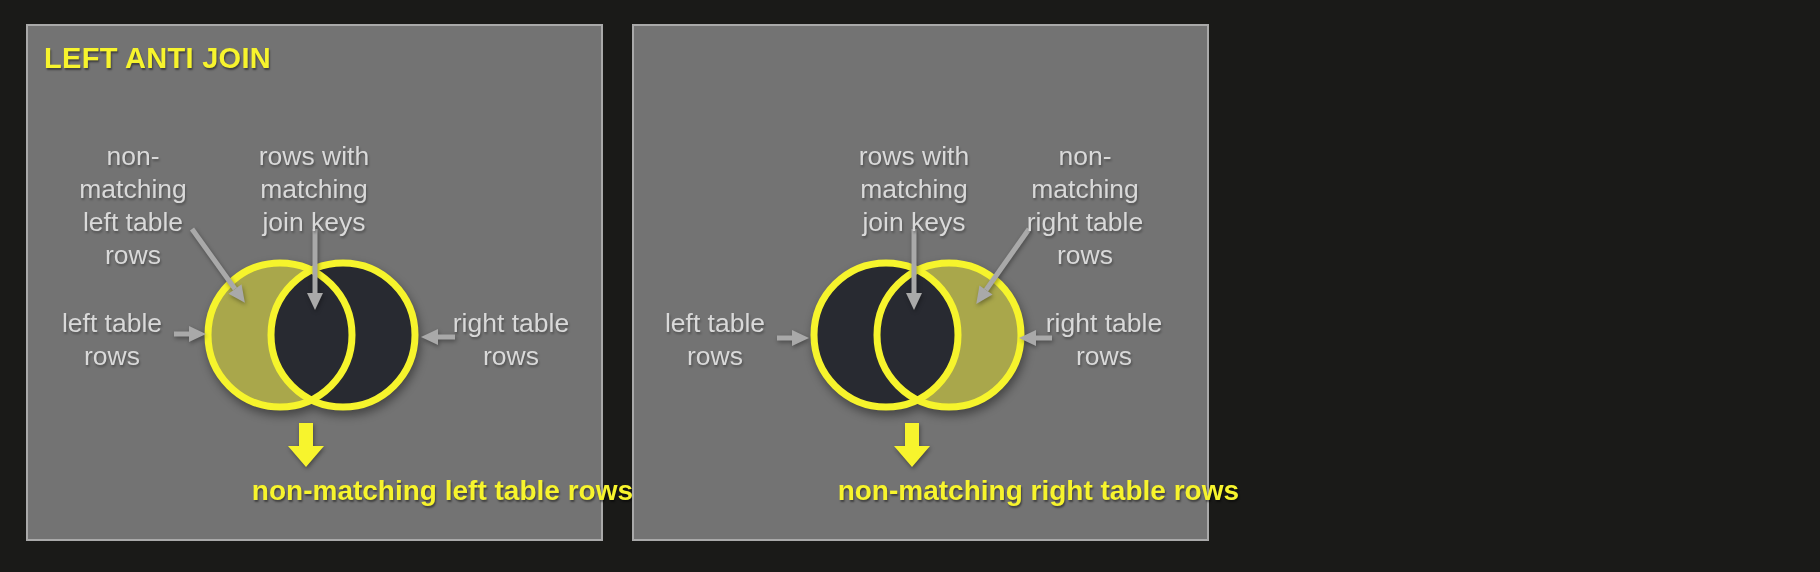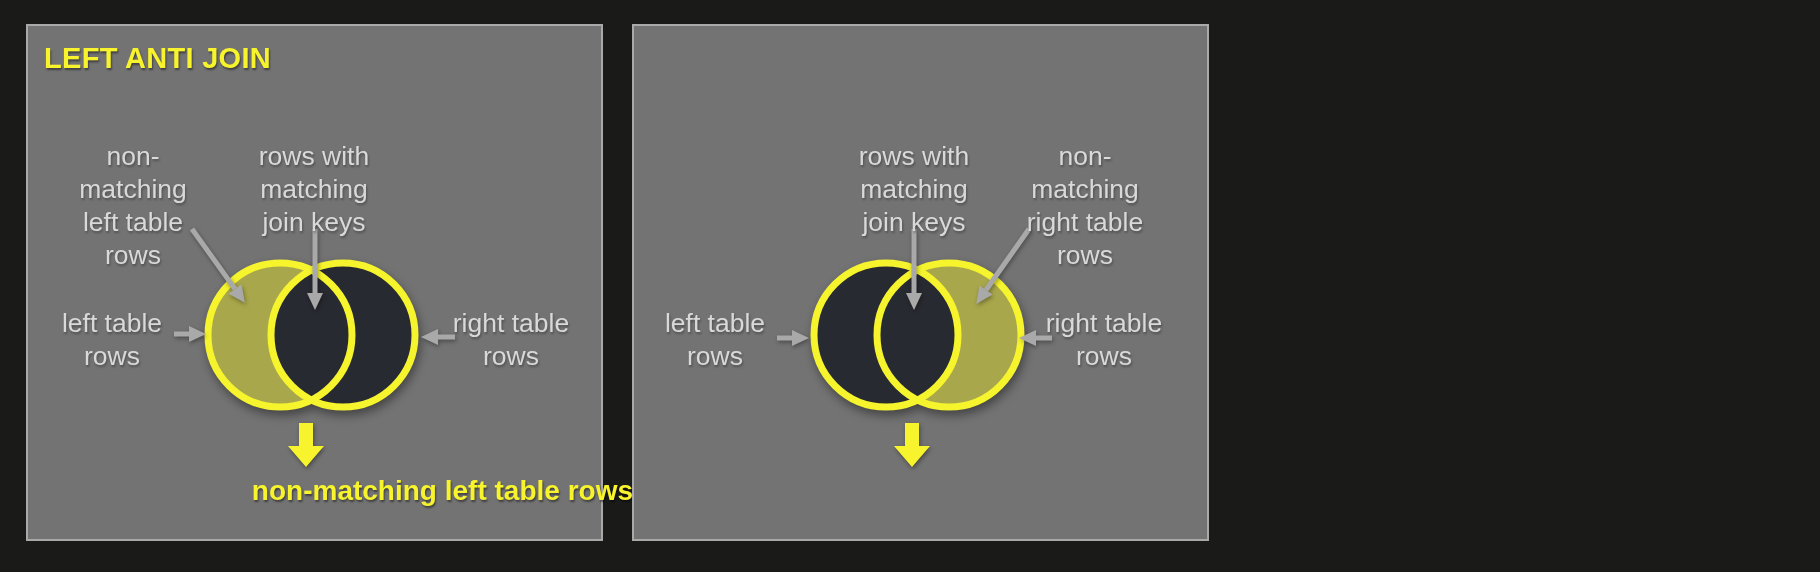--- a/index.html
+++ b/index.html
@@ -147,13 +147,14 @@
       <text class="lbl" x="81" y="306">left table</text>
       <text class="lbl" x="81" y="339">rows</text>
 
       <text class="lbl" x="470" y="306">right table</text>
       <text class="lbl" x="470" y="339">rows</text>
     </g>
 
     <polygon class="result-arrow" points="271,397 285,397 285,420 296,420 278,441 260,420 271,420"></polygon>
   </svg>
 
+  <div class="panel-caption">non-matching right table rows</div>
 </section>
 
 </body></html>

